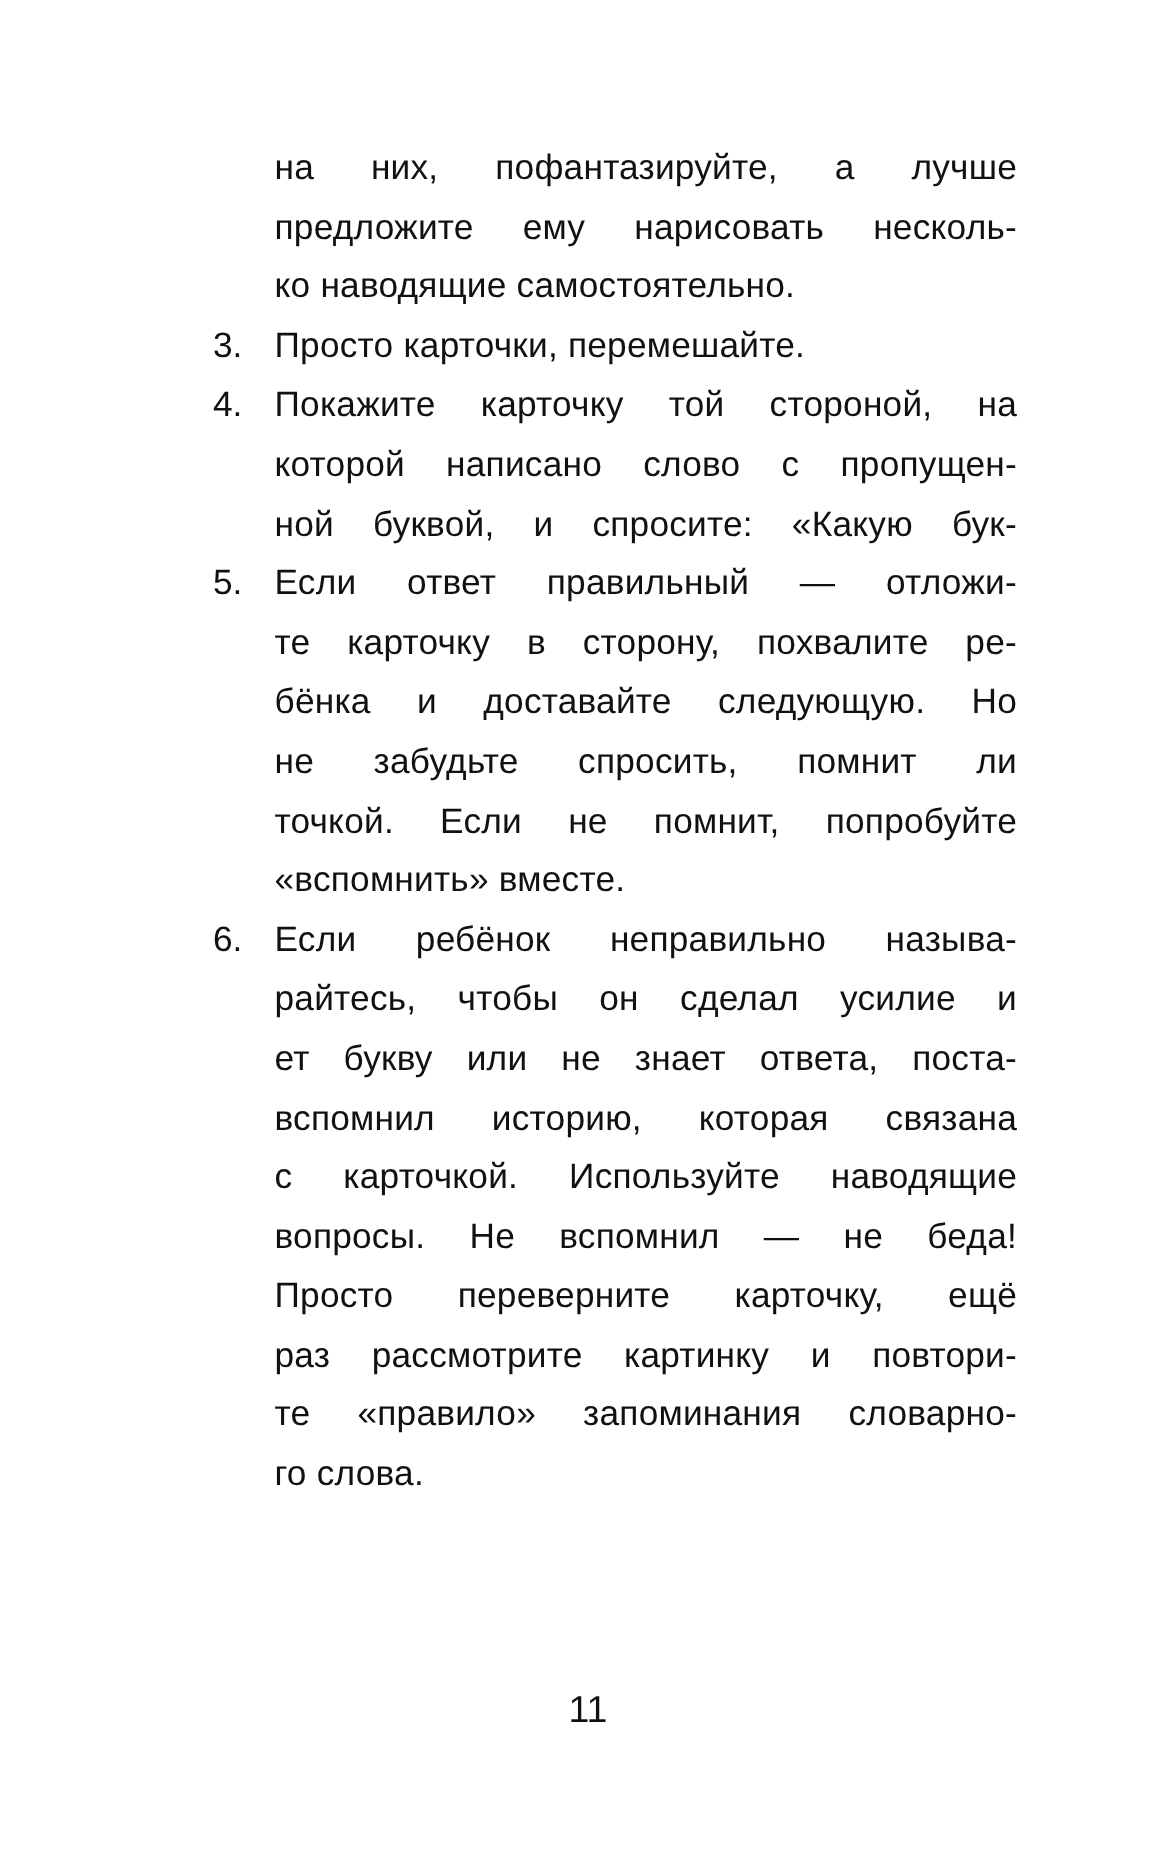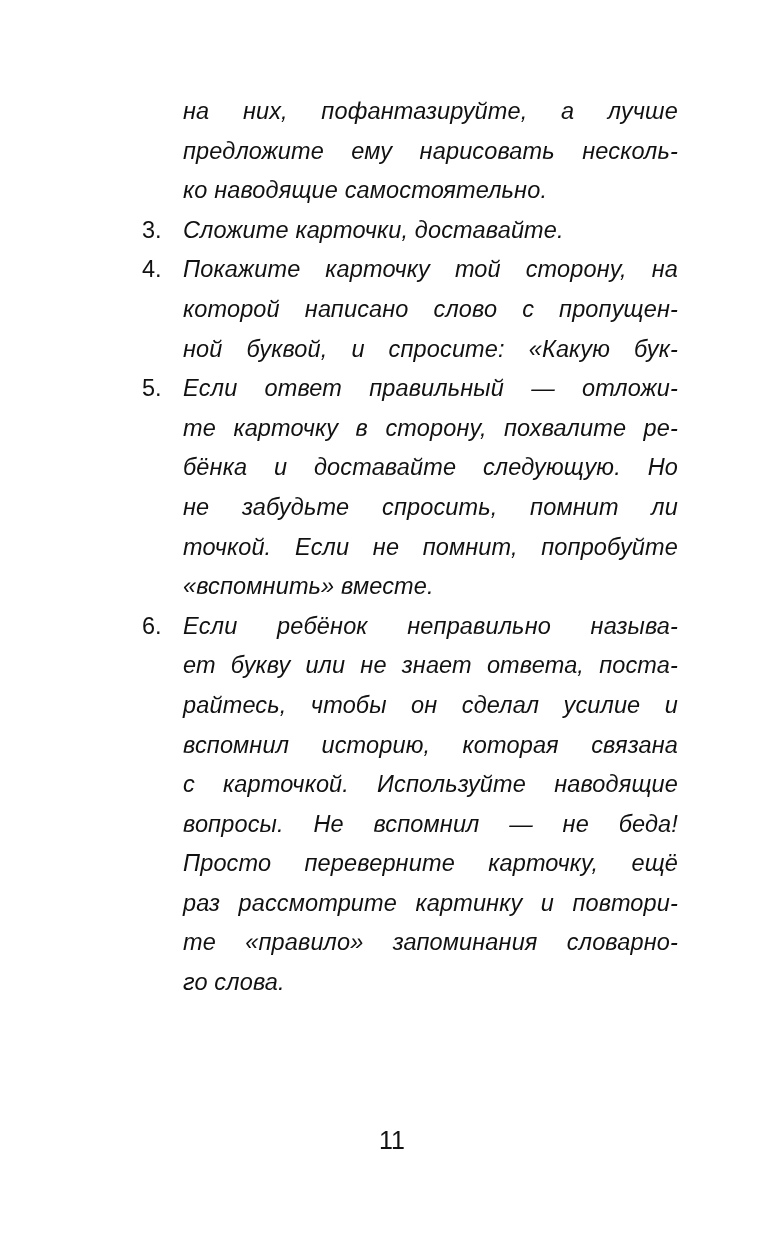--- a/index.html
+++ b/index.html
@@ -42,21 +42,20 @@
     }
     .line .txt {
       position: absolute;
       left: 43px;
       top: 0;
       width: 495px;
       display: block;
       text-align: justify;
       text-align-last: justify;
       letter-spacing: 0.15px;
-      font-style: italic;
     }
     .line.last .txt {
       text-align-last: left;
     }
     .page-number {
       position: absolute;
       left: 0;
       width: 784px;
       top: 1120px;
       text-align: center;
@@ -75,26 +74,26 @@
     </div>
     <div class="line">
       <span class="txt">предложите ему нарисовать несколь-</span>
     </div>
     <div class="line last">
       <span class="txt">ко наводящие самостоятельно.</span>
     </div>
 
     <div class="line last">
       <span class="num">3.</span>
-      <span class="txt">Сложите карточки, доставайте.</span>
+      <span class="txt">Просто карточки, перемешайте.</span>
     </div>
 
     <div class="line">
       <span class="num">4.</span>
-      <span class="txt">Покажите карточку той сторону, на</span>
+      <span class="txt">Покажите карточку той стороной, на</span>
     </div>
     <div class="line">
       <span class="txt">которой написано слово с пропущен-</span>
     </div>
     <div class="line">
       <span class="txt">ной буквой, и спросите: «Какую бук-</span>
     </div>
 
     <div class="line">
       <span class="num">5.</span>
@@ -114,24 +113,24 @@
     </div>
     <div class="line last">
       <span class="txt">«вспомнить» вместе.</span>
     </div>
 
     <div class="line">
       <span class="num">6.</span>
       <span class="txt">Если ребёнок неправильно называ-</span>
     </div>
     <div class="line">
-      <span class="txt">ет букву или не знает ответа, поста-</span>
+      <span class="txt">райтесь, чтобы он сделал усилие и</span>
     </div>
     <div class="line">
-      <span class="txt">райтесь, чтобы он сделал усилие и</span>
+      <span class="txt">ет букву или не знает ответа, поста-</span>
     </div>
     <div class="line">
       <span class="txt">вспомнил историю, которая связана</span>
     </div>
     <div class="line">
       <span class="txt">с карточкой. Используйте наводящие</span>
     </div>
     <div class="line">
       <span class="txt">вопросы. Не вспомнил — не беда!</span>
     </div>

